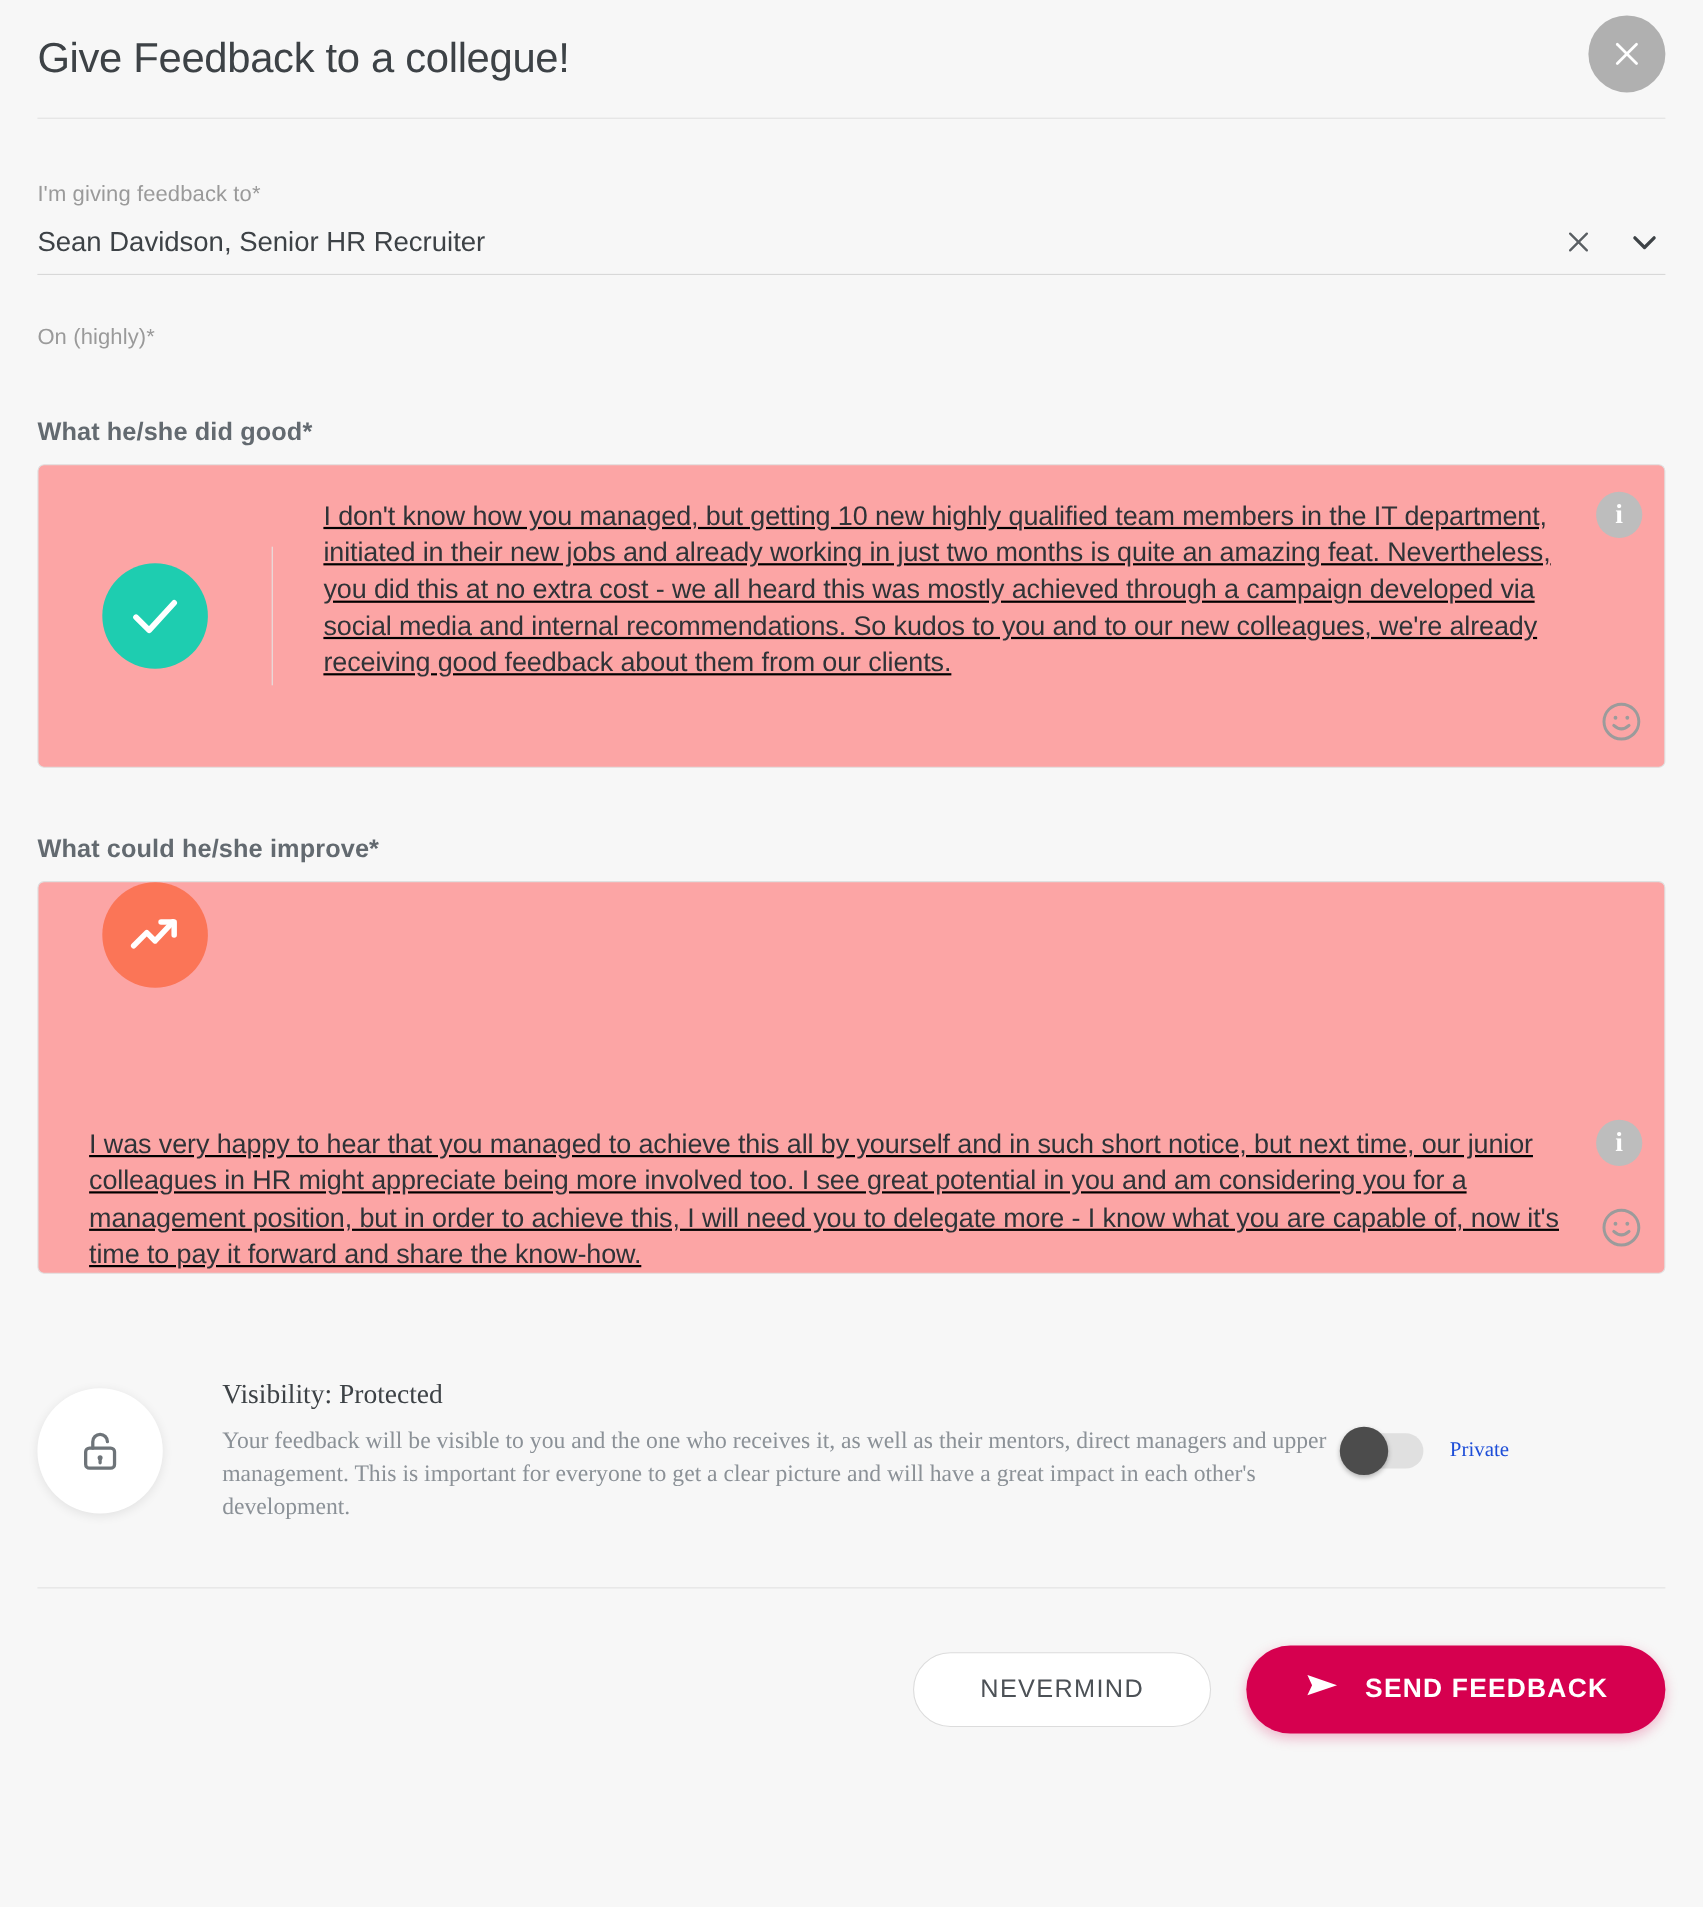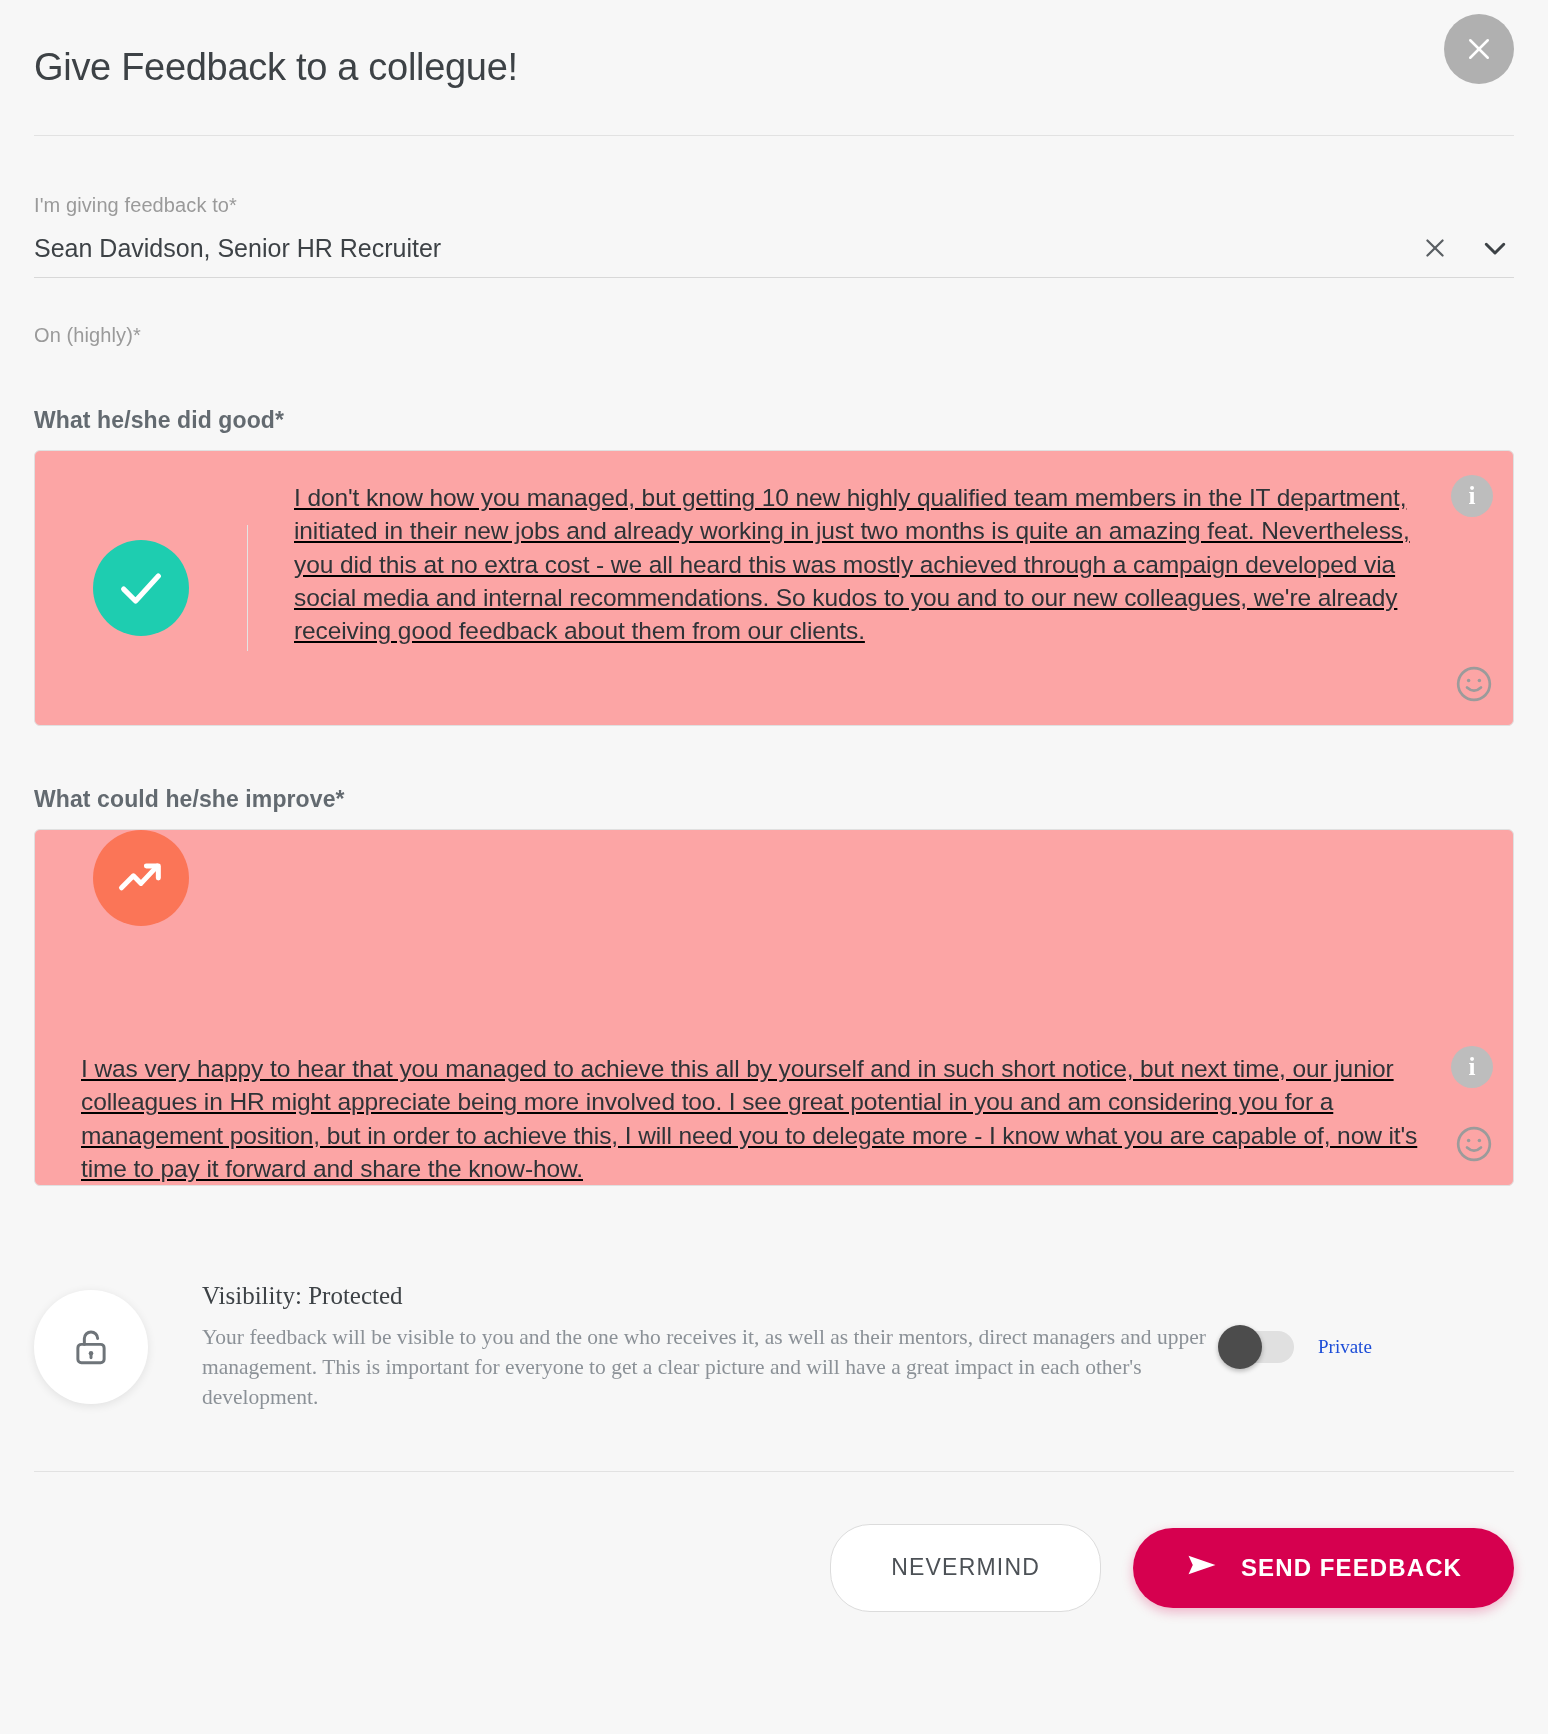--- a/index.html
+++ b/index.html
@@ -14,21 +14,21 @@
     position: relative;
     width: 1548px;
     height: 1734px;
     background: #f7f7f7;
     padding: 0 34px;
   }
 
   
   .header {
     position: relative;
-    height: 136px;
+    height: 108px;
     border-bottom: 1px solid #e2e2e2;
     display: flex;
     align-items: center;
   }
   .title {
     font-size: 38px;
     font-weight: 400;
     color: #3d4246;
     letter-spacing: -0.3px;
   }
@@ -227,21 +227,21 @@
     justify-content: flex-end;
     align-items: center;
     gap: 32px;
     margin-top: 52px;
     padding-right: 0px;
   }
   .btn-secondary {
     background: #ffffff;
     border: 1px solid #dcdcdc;
     border-radius: 40px;
-    height: 88px;
+    height: 68px;
     padding: 16px 60px;
     font-size: 23px;
     color: #4c5156;
     letter-spacing: 1.2px;
     cursor: pointer;
     font-family: "Liberation Sans", sans-serif;
   }
   .btn-primary {
     background: #d6004f;
     border: none;

